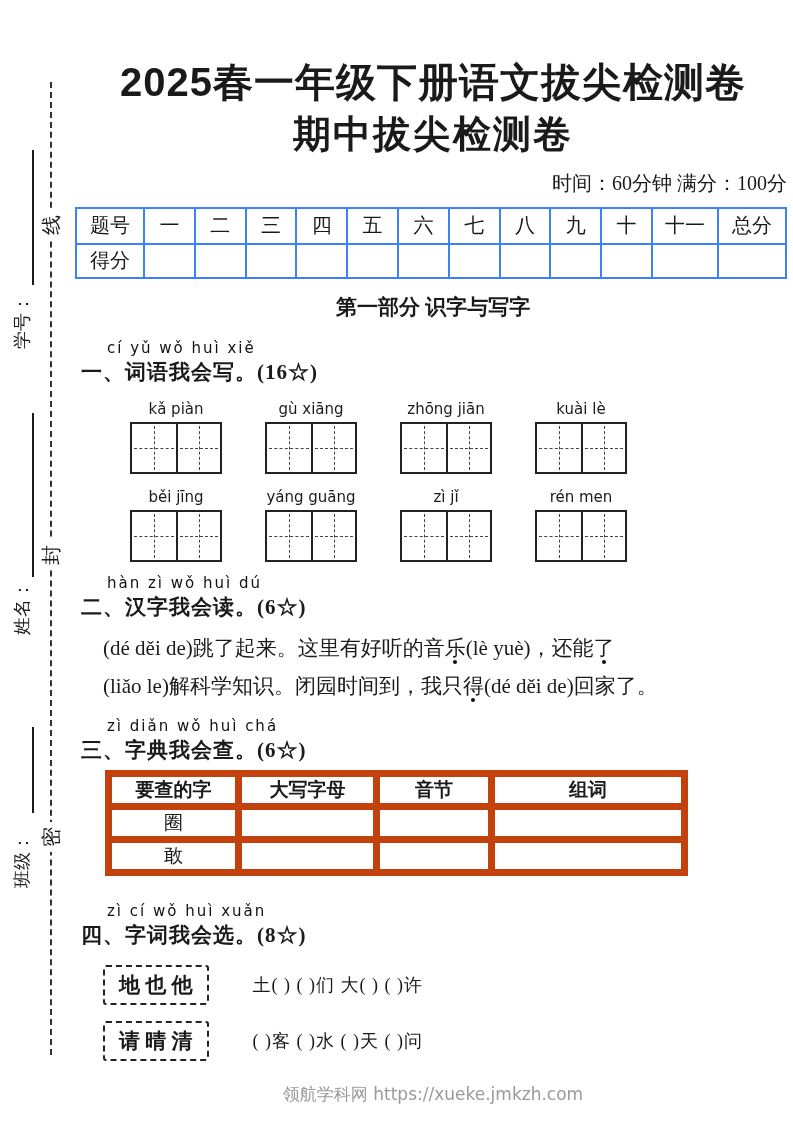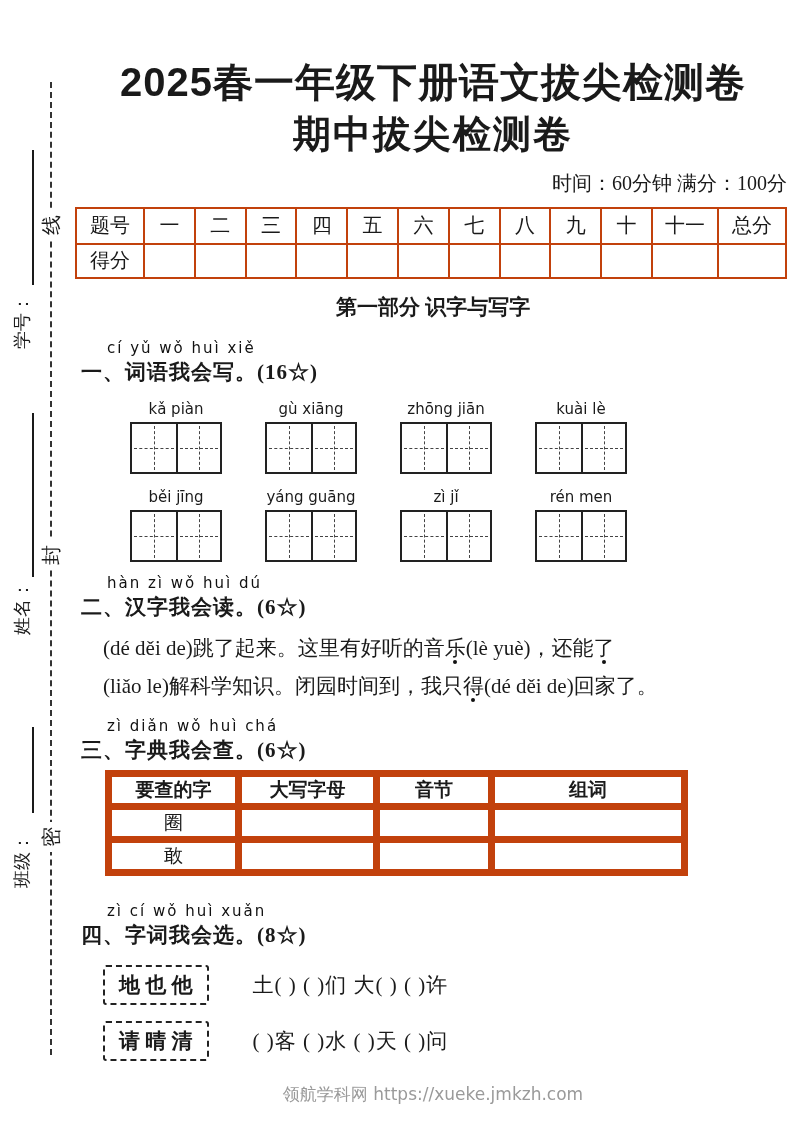--- a/index.html
+++ b/index.html
@@ -30,21 +30,21 @@
   .content { position:absolute; left:75px; top:0; width:716px; }
 
   .title  { margin-top:58px; text-align:center; font-size:40px; font-weight:bold;
             font-family:"Liberation Sans", sans-serif; letter-spacing:1px; line-height:1.2; }
   .subtitle { margin-top:6px; text-align:center; font-size:38px; font-weight:bold;
             font-family:"Liberation Sans", sans-serif; letter-spacing:2px; line-height:1.2; }
   .meta   { margin-top:12px; text-align:right; font-size:20px; padding-right:4px; }
 
   table.score { margin-top:10px; width:712px; border-collapse:collapse; table-layout:fixed; }
   table.score td {
-    border:2px solid #c2410c; text-align:center; font-size:20px;
+    border:2px solid #3b82f6; text-align:center; font-size:20px;
     height:36px; overflow:hidden;
   }
   table.score tr:last-child td { height:34px; }
   table.score td.lbl { width:68px; }
   table.score td.wide { width:66px; }
 
   .part-heading { margin-top:14px; text-align:center; font-size:21px; font-weight:bold; }
 
   .q-pinyin { margin-left:32px; margin-top:18px; font-size:15px; letter-spacing:2px;
               font-family:"DejaVu Sans", sans-serif; color:#111; }
@@ -79,21 +79,21 @@
   table.dict tr.head td { height:30px; font-weight:bold; }
   table.dict td.c1 { width:130px; }
   table.dict td.c2 { width:138px; }
   table.dict td.c3 { width:115px; }
   table.dict td.c4 { width:193px; }
 
   
   .choose-row { display:flex; align-items:center; margin-left:28px; margin-top:16px; }
   .choice-box { border:2px dashed #222; border-radius:3px; padding:4px 14px;
                 font-size:21px; font-weight:bold; white-space:nowrap; }
-  .blank-line { margin-left:44px; font-size:21px; white-space:nowrap; letter-spacing:1px;text-align:right; }
+  .blank-line { margin-left:44px; font-size:18px; white-space:nowrap; letter-spacing:1px;text-align:right; }
 
   .watermark { margin-top:22px; text-align:center; font-size:17px; color:#9a9a9a;
                font-family:"DejaVu Sans", sans-serif; }
 </style>
 </head>
 <body>
 
 <div class="page">
 
   <div>

